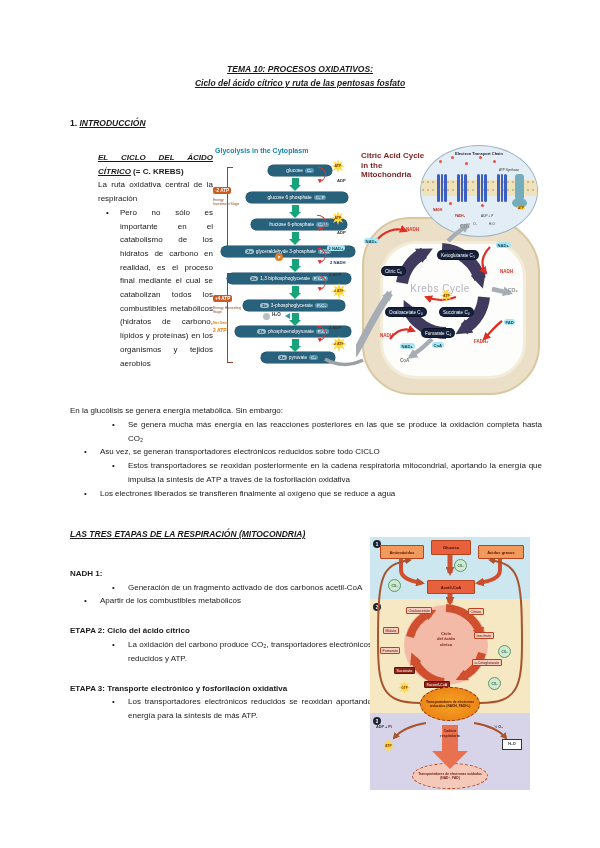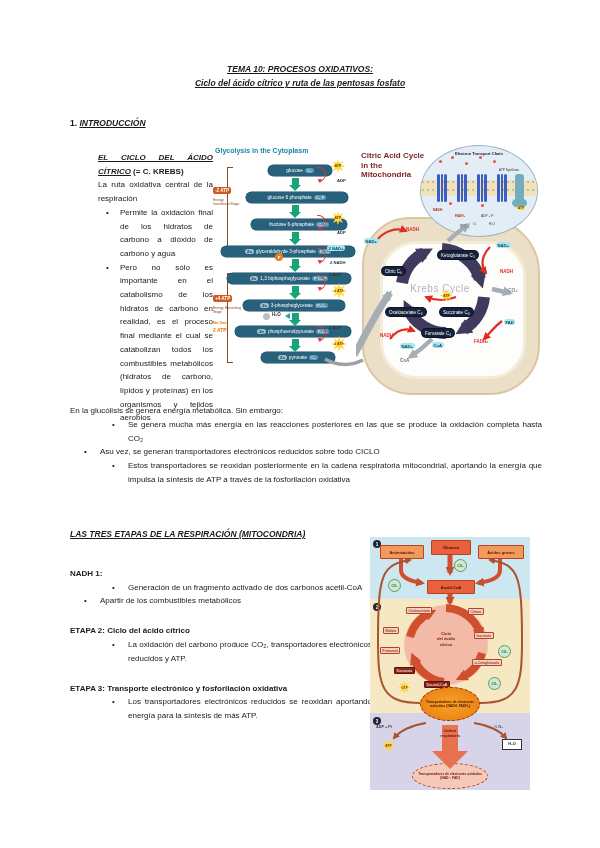--- a/index.html
+++ b/index.html
@@ -68,21 +68,20 @@
   <div class="abs center" style="left:0;right:0;top:62px;font-size:8.5px;line-height:14px">
     <div class="b u">TEMA 10: PROCESOS OXIDATIVOS:</div>
     <div class="b u">Ciclo del ácido cítrico y ruta de las pentosas fosfato</div>
   </div>
 
   <div class="abs b" style="left:70px;top:118px;font-size:8.5px"><span>1. </span><span class="u">INTRODUCCIÓN</span></div>
 
   <div class="abs" style="left:70px;top:151px;width:143px;font-size:8px;line-height:13.7px">
     <div class="just"><span class="b u">EL CICLO DEL ÁCIDO CÍTRICO</span><span class="b"> (= C. KREBS)</span></div>
     <div class="just">La ruta oxidativa central de la respiración</div>
-    <div class="bullet just">Permite la oxidación final de los hidratos de carbono a dióxido de carbono y agua</div>
     <div class="bullet just">Pero no sólo es importante en el catabolismo de los hidratos de carbono en realidad, es el proceso final mediante el cual se catabolizan todos los combustibles metabólicos (hidratos de carbono, lípidos y proteínas) en los organismos y tejidos aerobios</div>
   </div>
 
   <div class="abs" style="left:213px;top:145px;width:150px;height:224px">
     <div class="abs b" style="left:2px;top:2px;font-size:7px;color:#1687a7">Glycolysis in the Cytoplasm</div>
 
     <div class="brk" style="left:14px;top:22px;height:86px"></div>
     <div class="brk" style="left:14px;top:128px;height:88px"></div>
     <div class="obox" style="left:0;top:42px">-2 ATP</div>
     <div class="onote" style="left:0;top:53px">Energy Investment Stage</div>
@@ -274,20 +273,21 @@
     <span class="redlbl" style="left:118px;top:196px">FADH₂</span>
     <span class="cych" style="left:76px;top:199px">CoA</span>
     <span class="graylbl" style="left:44px;top:215px;font-size:4.5px;color:#6b7077">CoA</span>
   </div>
 
   <div class="abs" style="left:70px;top:404px;width:472px;font-size:8px;line-height:13.8px">
     <div>En la glucólisis se genera energía metabólica. Sin embargo:</div>
     <div class="bullet2 just">Se genera mucha más energía en las reacciones posteriores en las que se produce la oxidación completa hasta CO₂</div>
     <div class="bullet2">Asu vez, se generan transportadores electrónicos reducidos sobre todo CICLO</div>
     <div class="bullet2 just">Estos transportadores se reoxidan posteriormente en la cadena respiratoria mitocondrial, aportando la energía que impulsa la síntesis de ATP a través de la fosforilación oxidativa</div>
+    <div class="bullet2">Los electrones liberados se transfieren finalmente al oxígeno que se reduce a agua</div>
   </div>
 
   <div class="abs" style="left:70px;top:528px;width:302px;font-size:8px;line-height:13.8px">
     <div class="b u" style="font-size:8.5px">LAS TRES ETAPAS DE LA RESPIRACIÓN (MITOCONDRIA)</div>
     <div class="b" style="margin-top:25px">NADH 1:</div>
     <div class="bullet2 just">Generación de un fragmento activado de dos carbonos acetil-CoA</div>
     <div class="bullet2">Apartir de los combustibles metabólicos</div>
     <div class="b" style="margin-top:16px">ETAPA 2: Ciclo del ácido cítrico</div>
     <div class="bullet2 just">La oxidación del carbono produce CO₂, transportadores electrónicos reducidos y ATP.</div>
     <div class="b" style="margin-top:16px">ETAPA 3: Transporte electrónico y fosforilación oxidativa</div>

